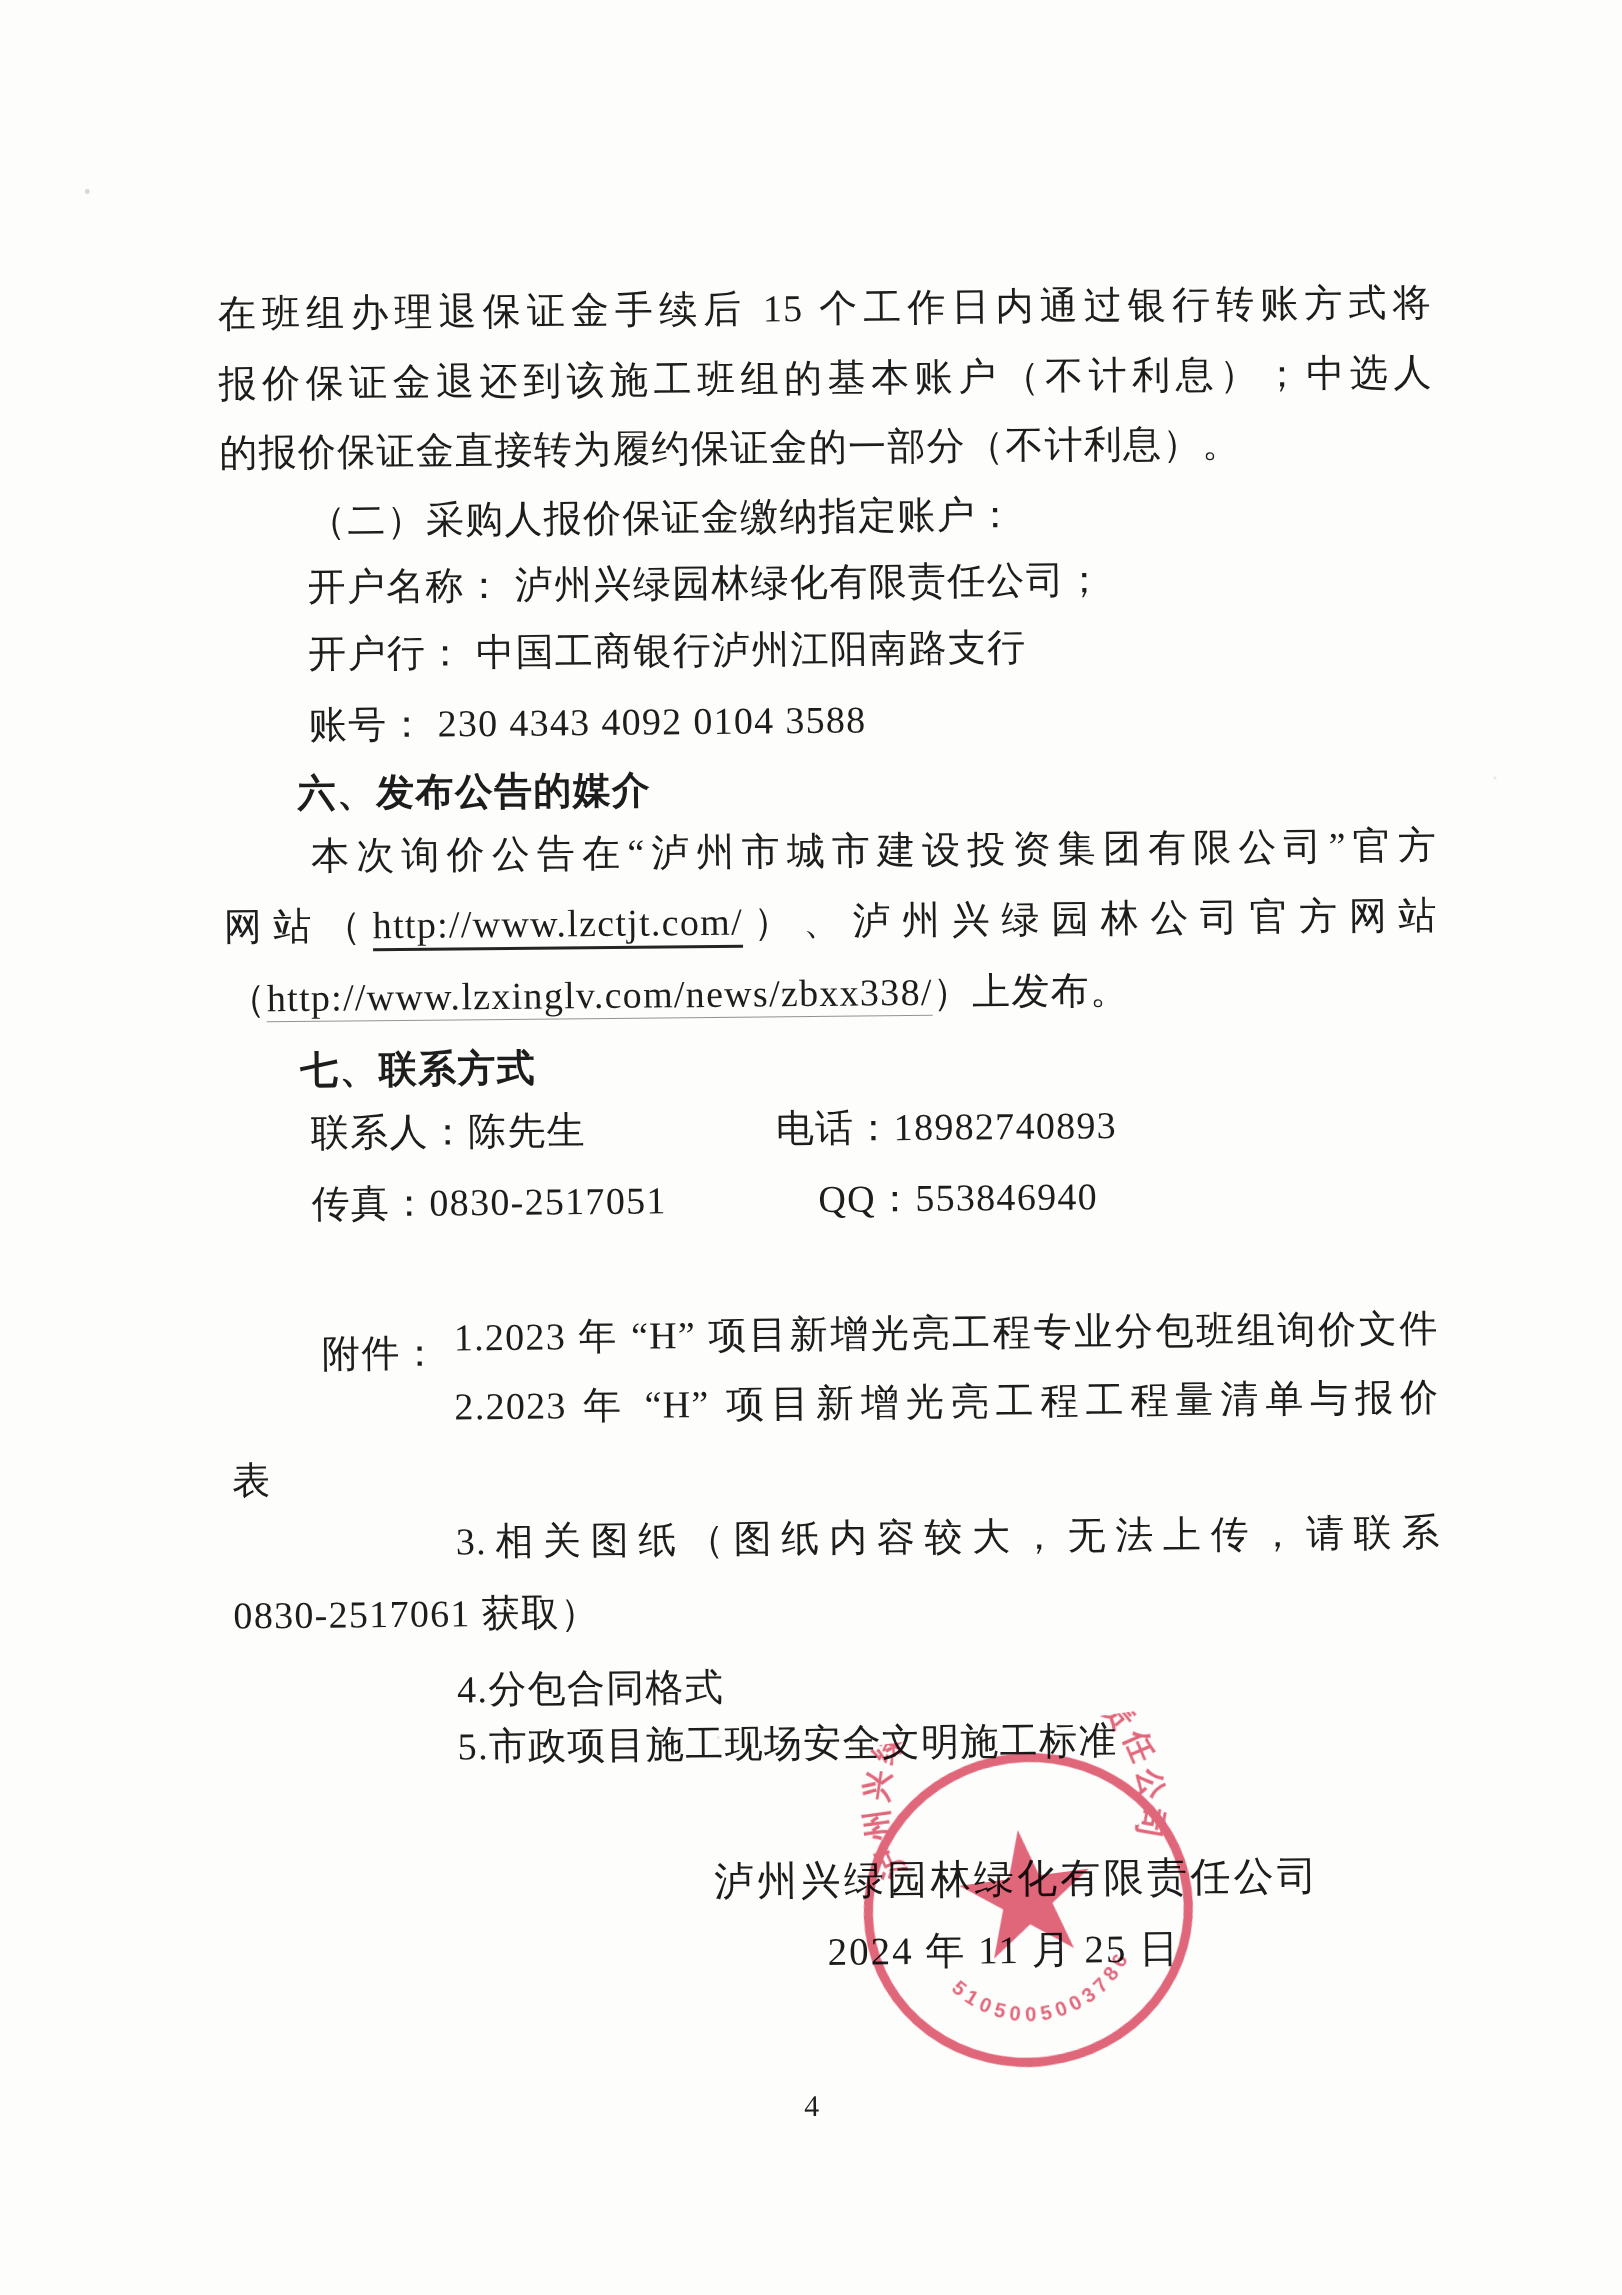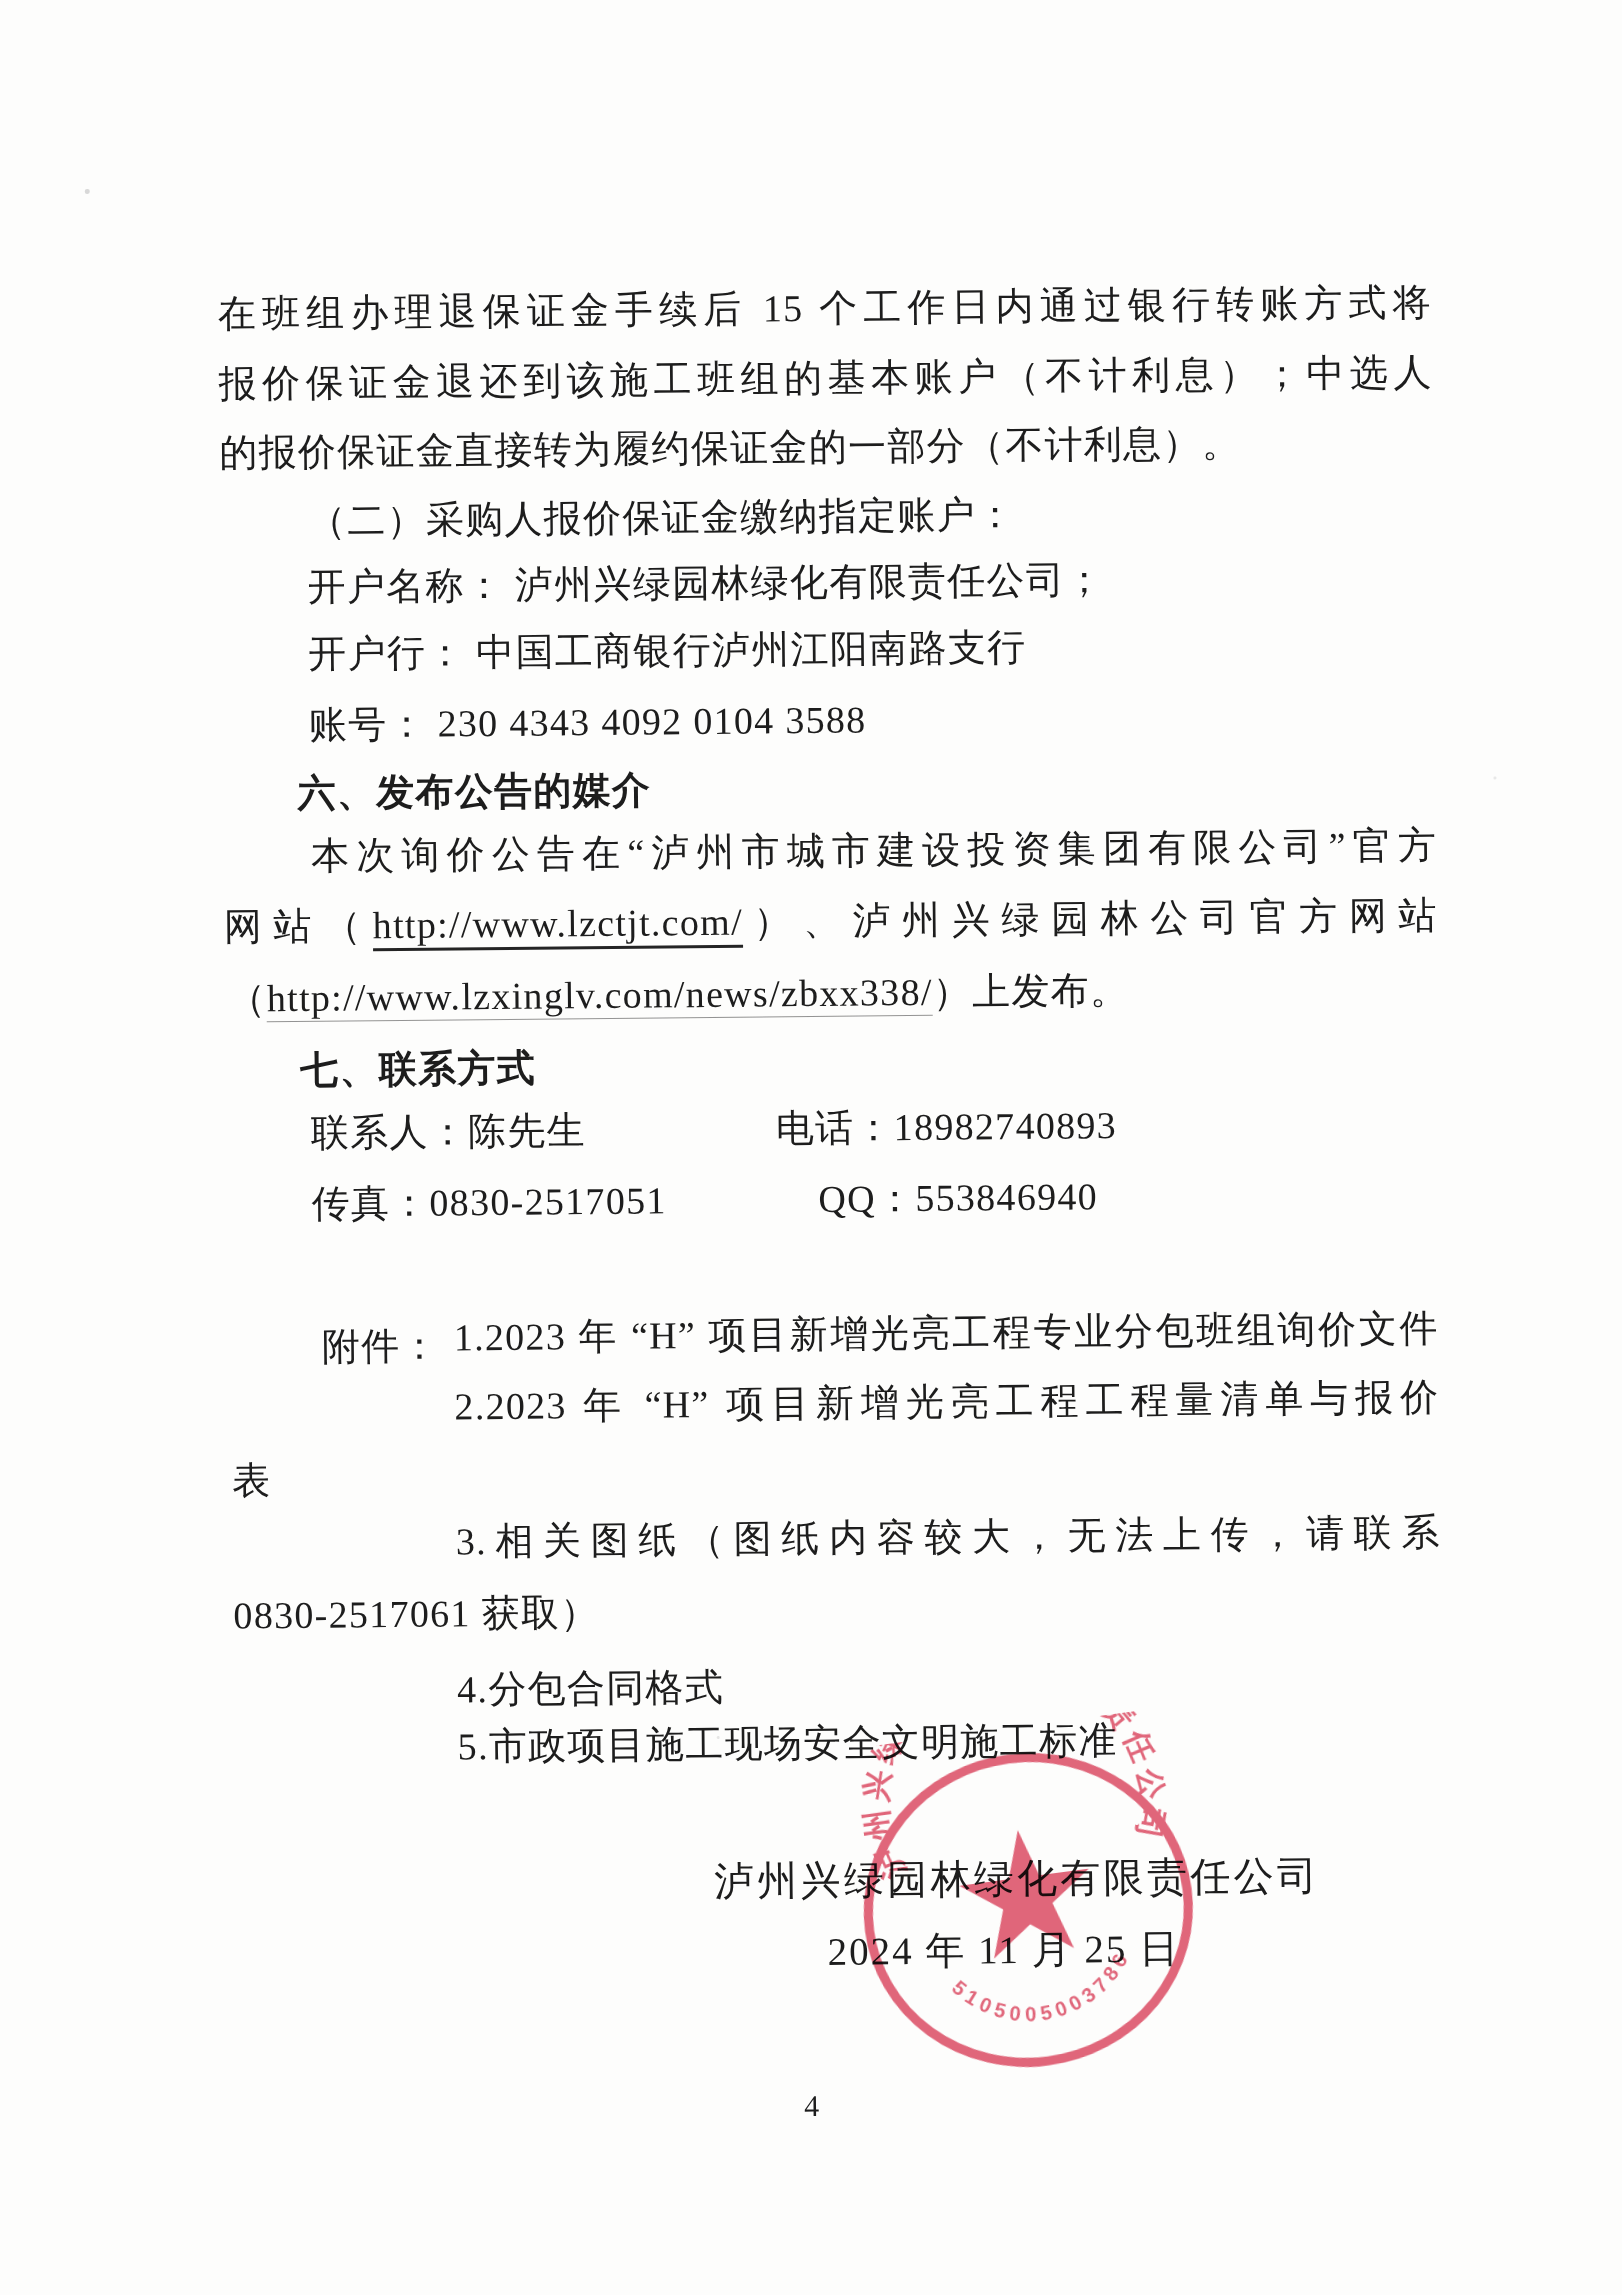--- a/index.html
+++ b/index.html
@@ -35,21 +35,21 @@
     border-bottom:3.3px solid #242424;
     padding-bottom:2px;
   }
   .url2{
     color:#1d1d1d;
     text-decoration:none;
     border-bottom:1.3px solid rgba(60,60,60,.55);
     padding-bottom:2px;
   }
   .pair{position:absolute;top:0;}
-  .att-label{position:absolute;left:0;top:8px;}
+  .att-label{position:absolute;left:0;top:15px;}
   .att-item{
     display:block;position:absolute;left:132px;top:0;
     text-align:justify;text-align-last:justify;
   }
   .sig{font-size:40px;letter-spacing:3.3px;}
   .date{font-size:39px;letter-spacing:2px;}
   .pagenum{position:absolute;left:795px;top:2089px;font-size:30px;letter-spacing:0;}
   .stamp{
     position:absolute;
     left:838px;top:1729px;

